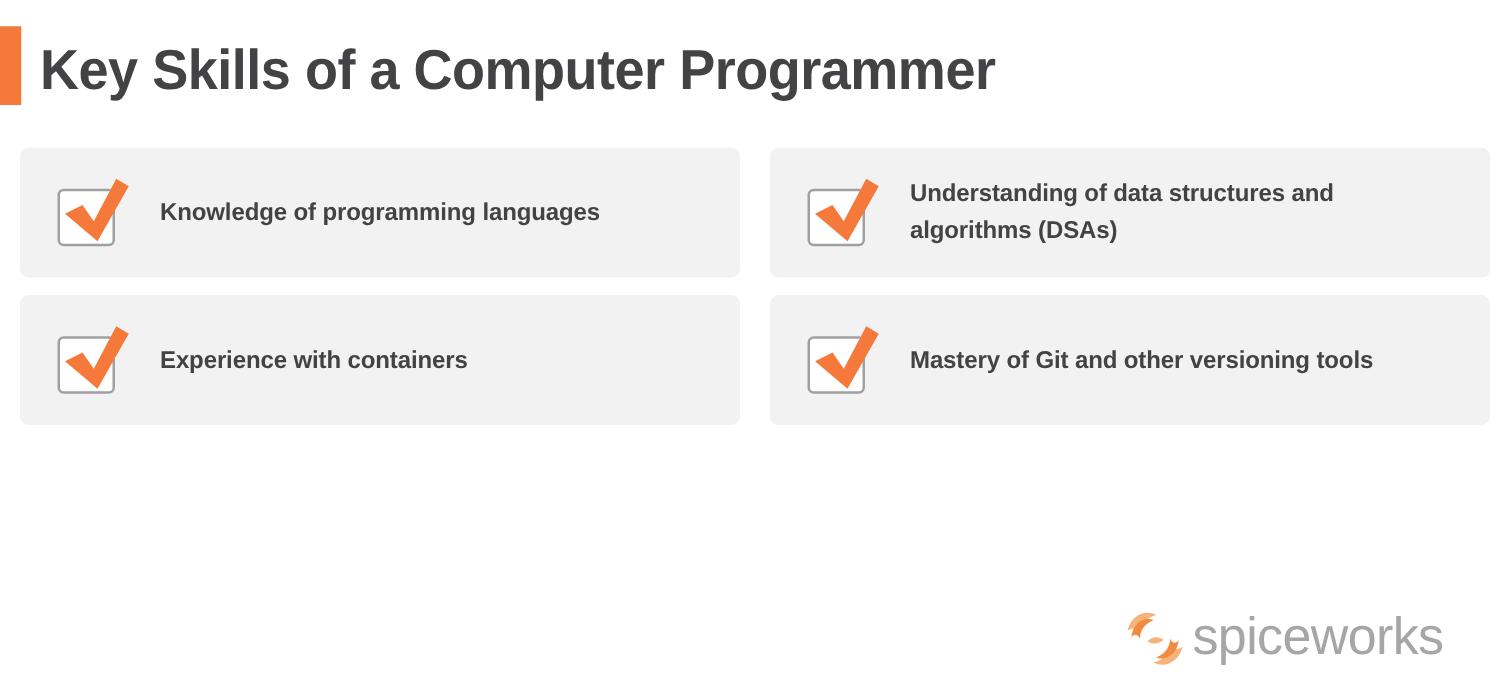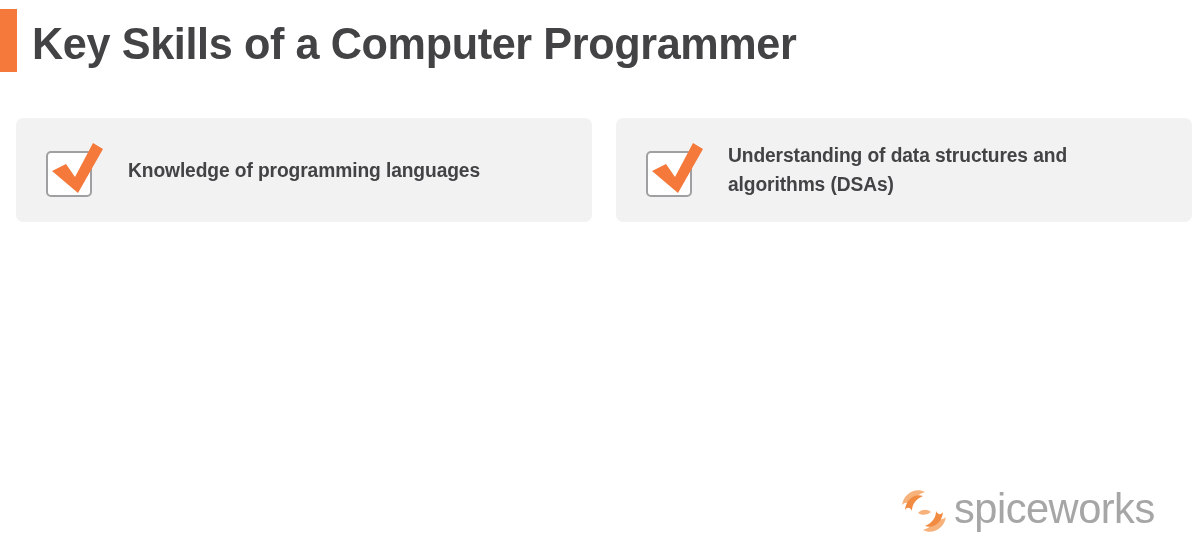--- a/index.html
+++ b/index.html
@@ -12,21 +12,21 @@
     background: #ffffff;
     font-family: "Liberation Sans", sans-serif;
     overflow: hidden;
     position: relative;
   }
 
   
   .header {
     position: absolute;
     left: 0;
-    top: 0;
+    top: 12px;
     width: 1200px;
     height: 100px;
   }
   .accent-bar {
     position: absolute;
     left: 0;
     top: 9px;
     width: 17px;
     height: 63px;
     background: #f4793b;
@@ -162,22 +162,40 @@
   <div class="card">
     <span class="check-icon">
       <span class="box"></span>
       <svg viewBox="0 0 62 62" aria-hidden="true">
         <path d="M6 34 L20 27 L29 40 L47 6 L57 12 L32 56 Z" fill="#f4793b"></path>
       </svg>
     </span>
     <span class="card-text">Understanding of data structures and algorithms (DSAs)</span>
   </div>
 
-
-
+  <div class="card">
+    <span class="check-icon">
+      <span class="box"></span>
+      <svg viewBox="0 0 62 62" aria-hidden="true">
+        <path d="M6 34 L20 27 L29 40 L47 6 L57 12 L32 56 Z" fill="#f4793b"></path>
+      </svg>
+    </span>
+    <span class="card-text">Experience with containers</span>
+  </div>
+
+
+  <div class="card">
+    <span class="check-icon">
+      <span class="box"></span>
+      <svg viewBox="0 0 62 62" aria-hidden="true">
+        <path d="M6 34 L20 27 L29 40 L47 6 L57 12 L32 56 Z" fill="#f4793b"></path>
+      </svg>
+    </span>
+    <span class="card-text">Mastery of Git and other versioning tools</span>
+  </div>
 
 </div>
 
 <div class="logo">
   <span class="logo-mark">
     <svg viewBox="0 0 56 52" width="56" height="52" aria-hidden="true">
 
       <path d="M6 20 C8 8 20 2 29 7 C22 9 17 14 16 21 C13 17 9 17 6 20 Z" fill="#f6b27a"></path>
       <path d="M9 25 C10 14 19 8 27 11 C20 14 16 19 16 26 C14 22 11 22 9 25 Z" fill="#f28b42"></path>
 

